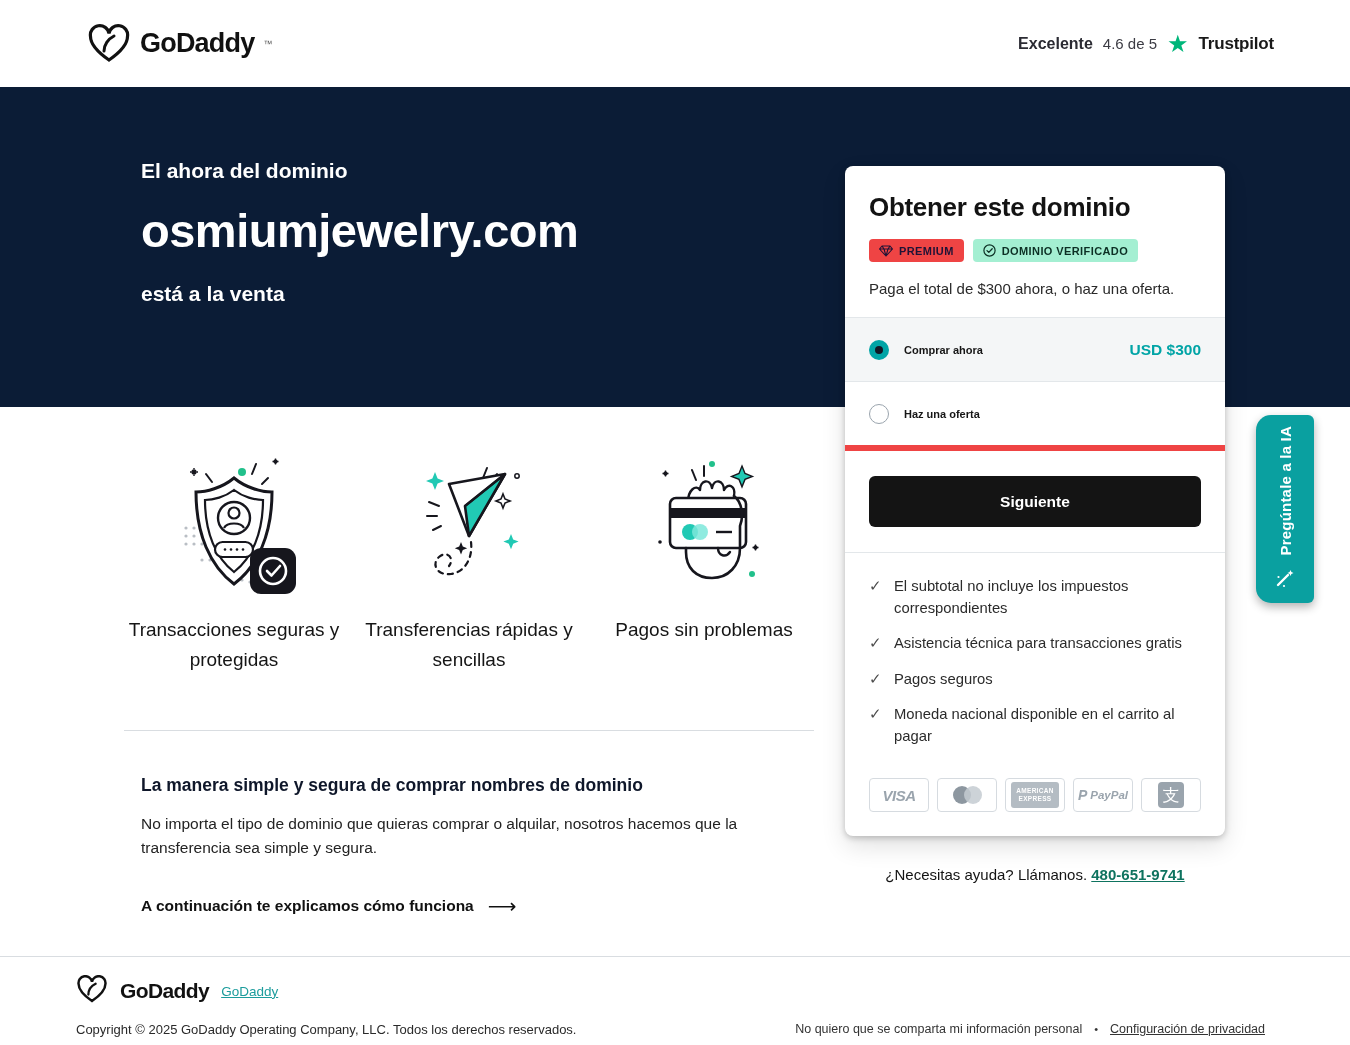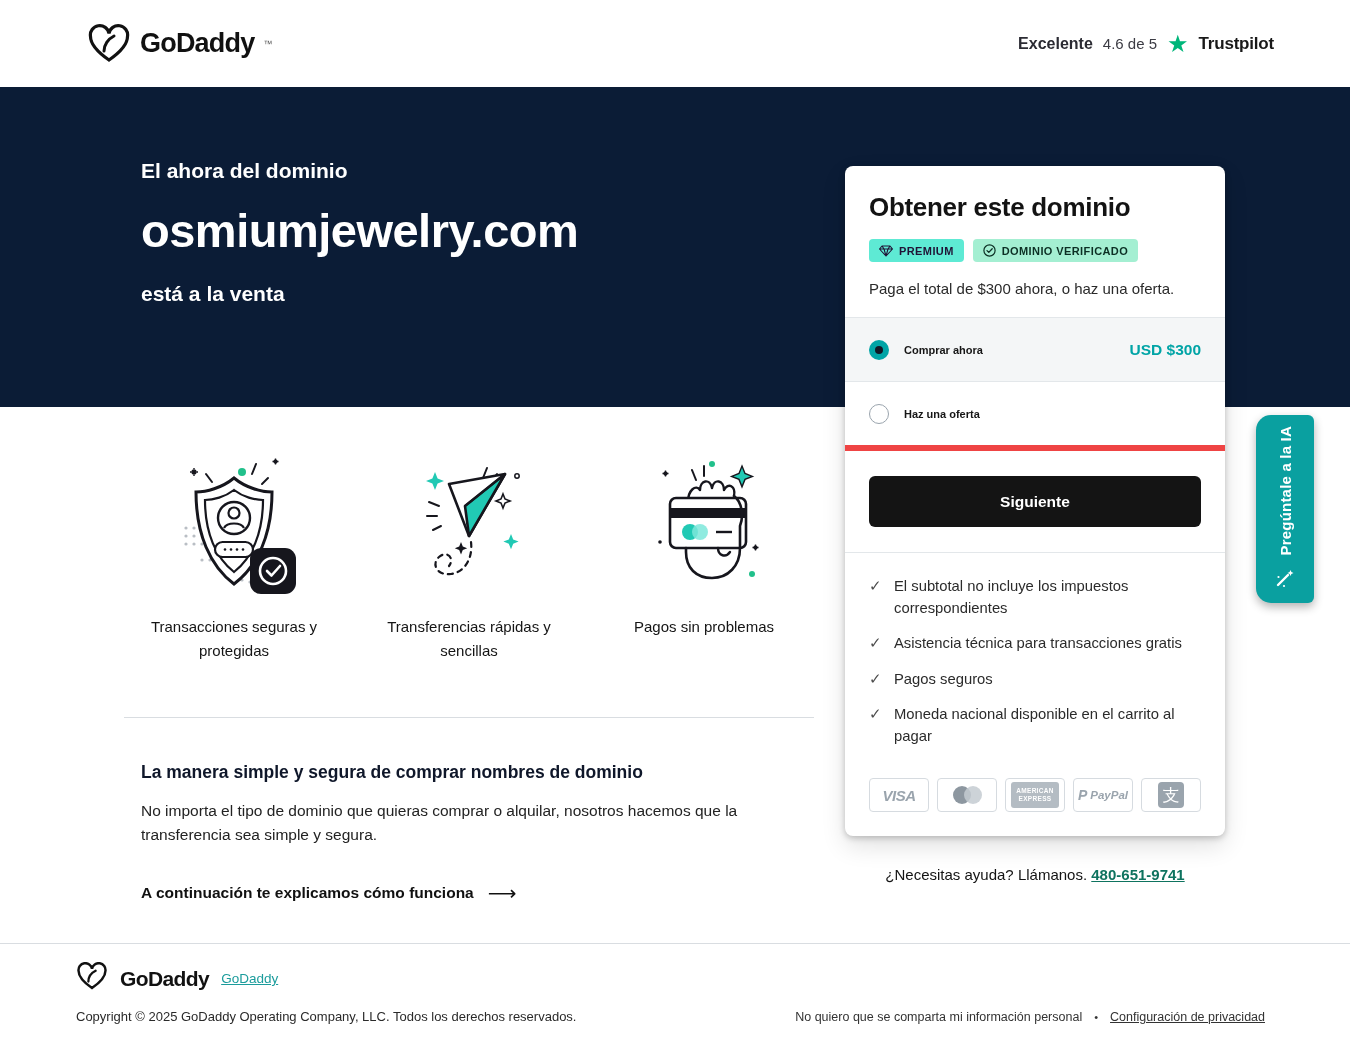--- a/index.html
+++ b/index.html
@@ -30,41 +30,41 @@
   .hero { background:#0b1c36; height:320px; padding:72px 0 0 141px; }
   .hero .line1 { color:#fff; font-size:21px; font-weight:700; margin:0 0 20px; }
   .hero .domain { color:#fff; font-size:47px; font-weight:700; margin:0 0 24px; letter-spacing:-0.5px; }
   .hero .line2 { color:#fff; font-size:21px; font-weight:700; margin:0; }
 
   
   .main-left { margin-left:124px; width:690px; padding-top:42px; }
   .features { display:flex; justify-content:space-between; }
   .feature { width:220px; display:flex; flex-direction:column; align-items:center; }
   .feature .art { height:152px; display:flex; align-items:center; justify-content:center; margin-bottom:14px; }
-  .feature .caption { text-align:center; font-size:15px; line-height:1.6; color:#151515; }
+  .feature .caption { text-align:center; font-size:19px; line-height:1.6; color:#151515; }
 
   .rule { border:none; border-top:1px solid #d9dde1; margin:54px 0 0 0; }
 
   .info { padding:44px 0 0 17px; }
   .info h2 { font-size:17.5px; font-weight:700; margin:0 0 16px; color:#0f172a; }
   .info p { font-size:15.5px; line-height:1.55; color:#232323; margin:0 0 36px; width:625px; }
   .how-link { display:inline-flex; align-items:center; gap:14px; font-size:15.5px; font-weight:700; color:#111; text-decoration:none; cursor:pointer; }
   .how-link .arrow { font-size:20px; font-weight:400; line-height:1; }
 
   
   .card-wrap { position:absolute; left:845px; top:166px; width:380px; }
   .card {
     background:#fff; border-radius:8px; overflow:hidden;
     box-shadow:0 2px 6px rgba(0,0,0,.22), 0 10px 24px rgba(0,0,0,.12);
   }
   .card-head { padding:26px 24px 20px; }
   .card-head h1 { font-size:26px; font-weight:700; margin:0 0 16px; letter-spacing:-0.3px; color:#131313; }
   .badges { display:flex; gap:9px; margin-bottom:18px; }
   .badge { display:inline-flex; align-items:center; gap:6px; font-size:11px; font-weight:700; letter-spacing:.4px; padding:5px 10px; border-radius:4px; }
-  .badge.premium { background:#5eead4; color:#201336; }
+  .badge.premium { background:#ef4444; color:#201336; }
   .badge.verified { background:#a4efd2; color:#0c2f24; }
   .badge svg { display:block; }
   .card-sub { font-size:15px; color:#2a2a2a; margin:0; }
 
   .opt-row { display:flex; align-items:center; padding:0 24px; height:64px; border-top:1px solid #e3e7ea; background:#fff; cursor:pointer; }
   .opt-row.selected { background:#f4f6f7; }
   .radio { width:20px; height:20px; border-radius:50%; flex:0 0 20px; position:relative; }
   .radio.on { background:#00a4a6; }
   .radio.on::after { content:""; position:absolute; left:6px; top:6px; width:8px; height:8px; border-radius:50%; background:#101826; }
   .radio.off { background:#fff; border:1.5px solid #9aa4ad; }

